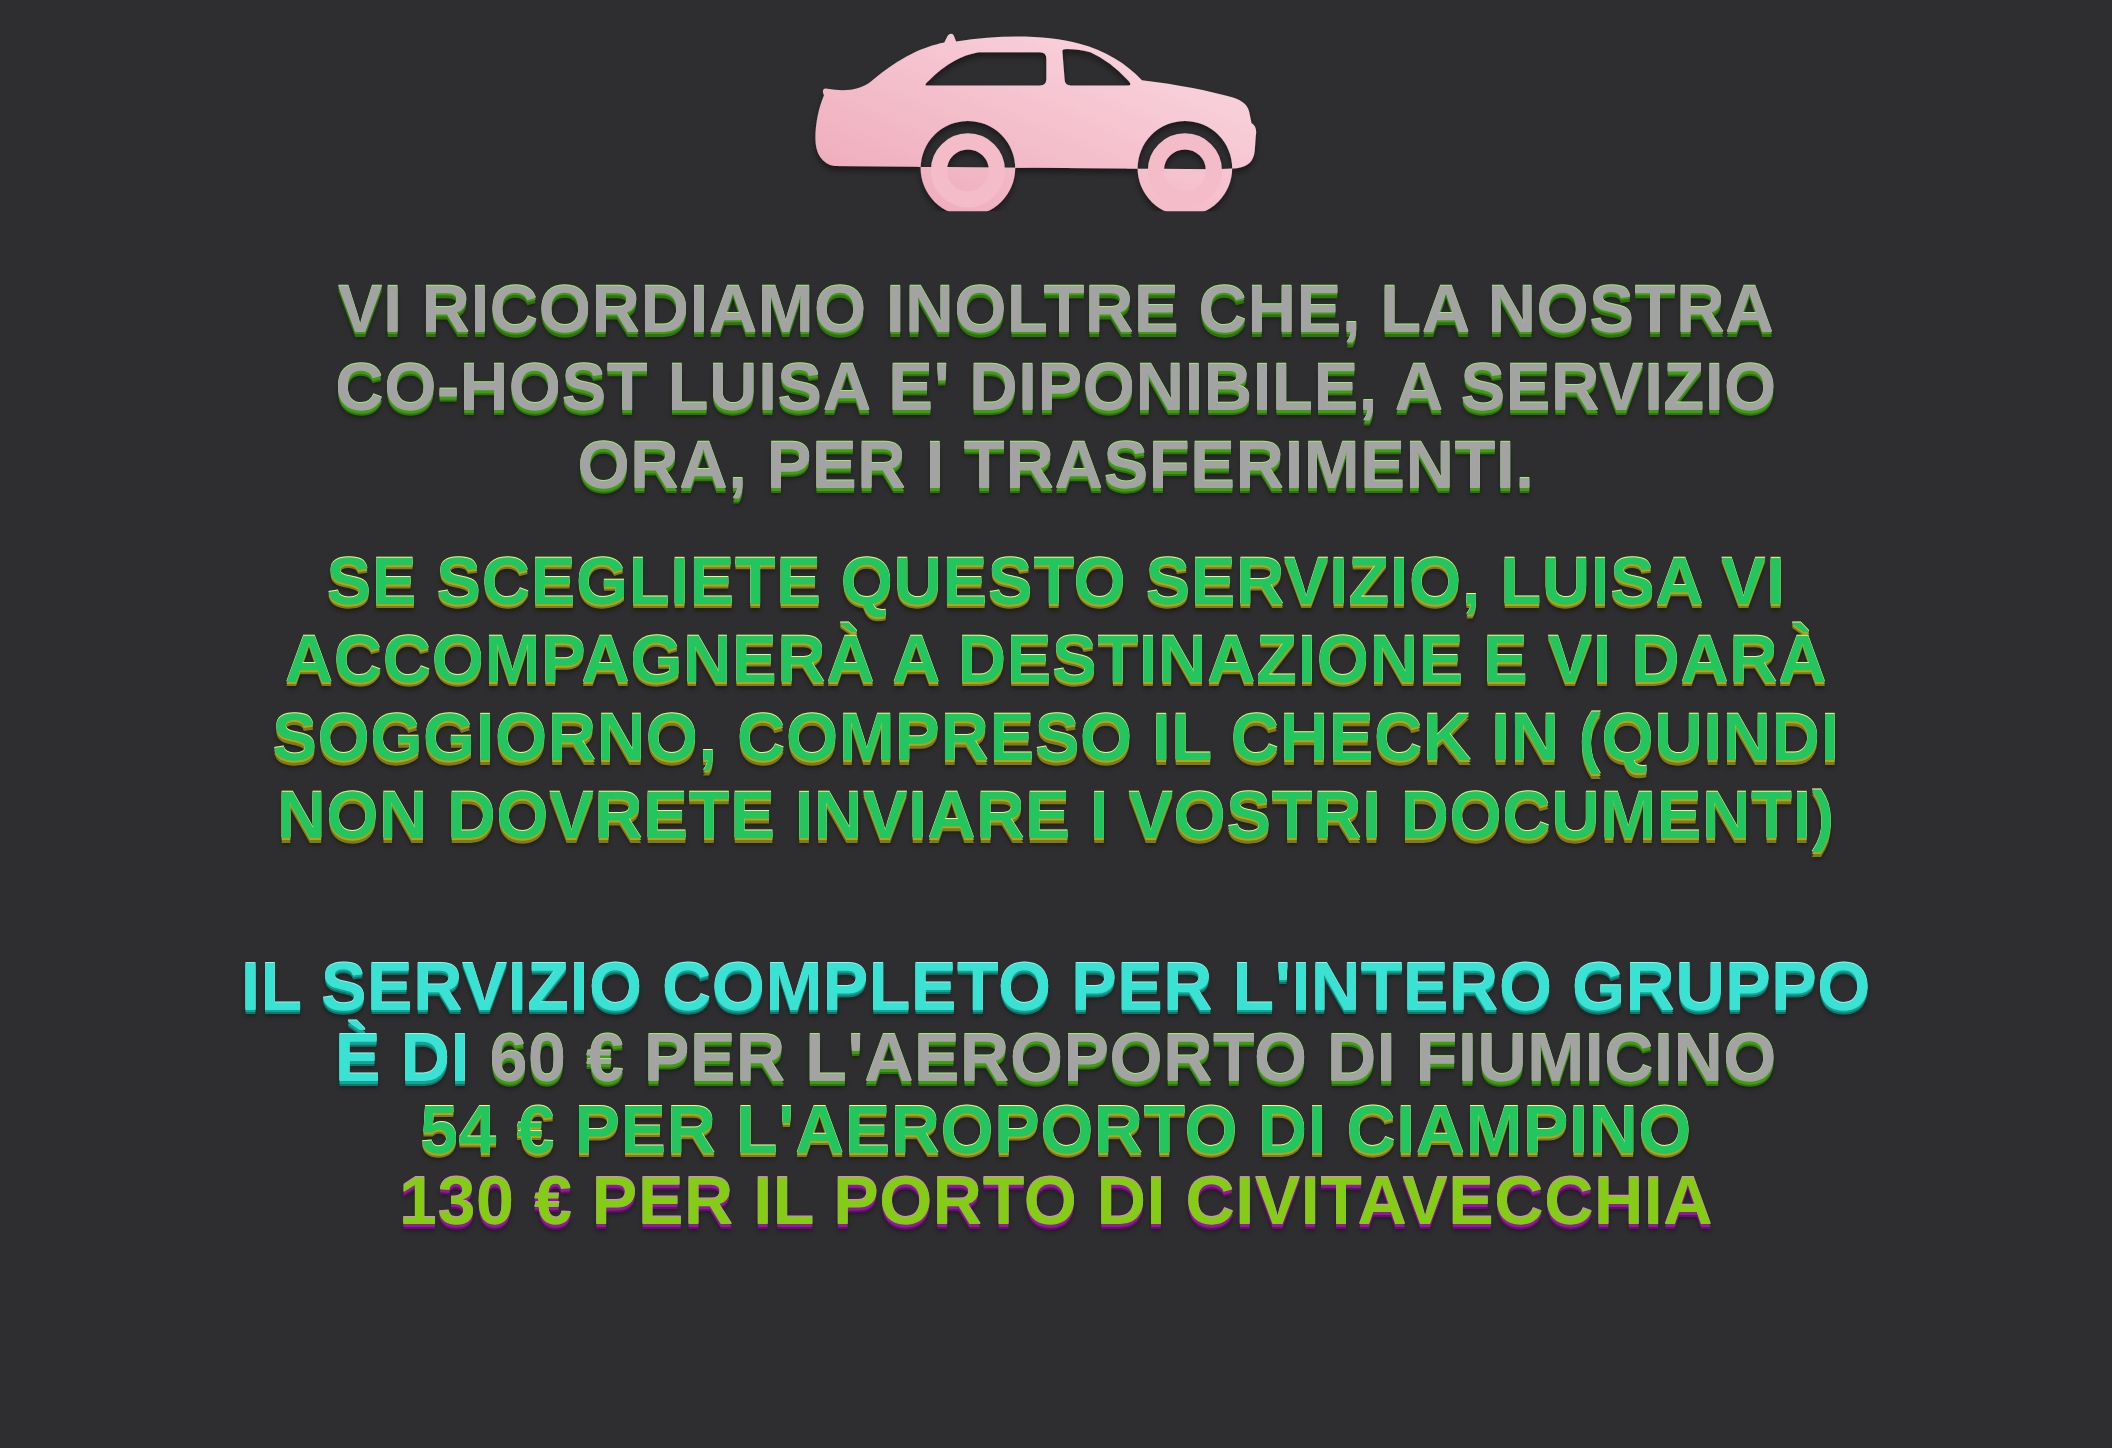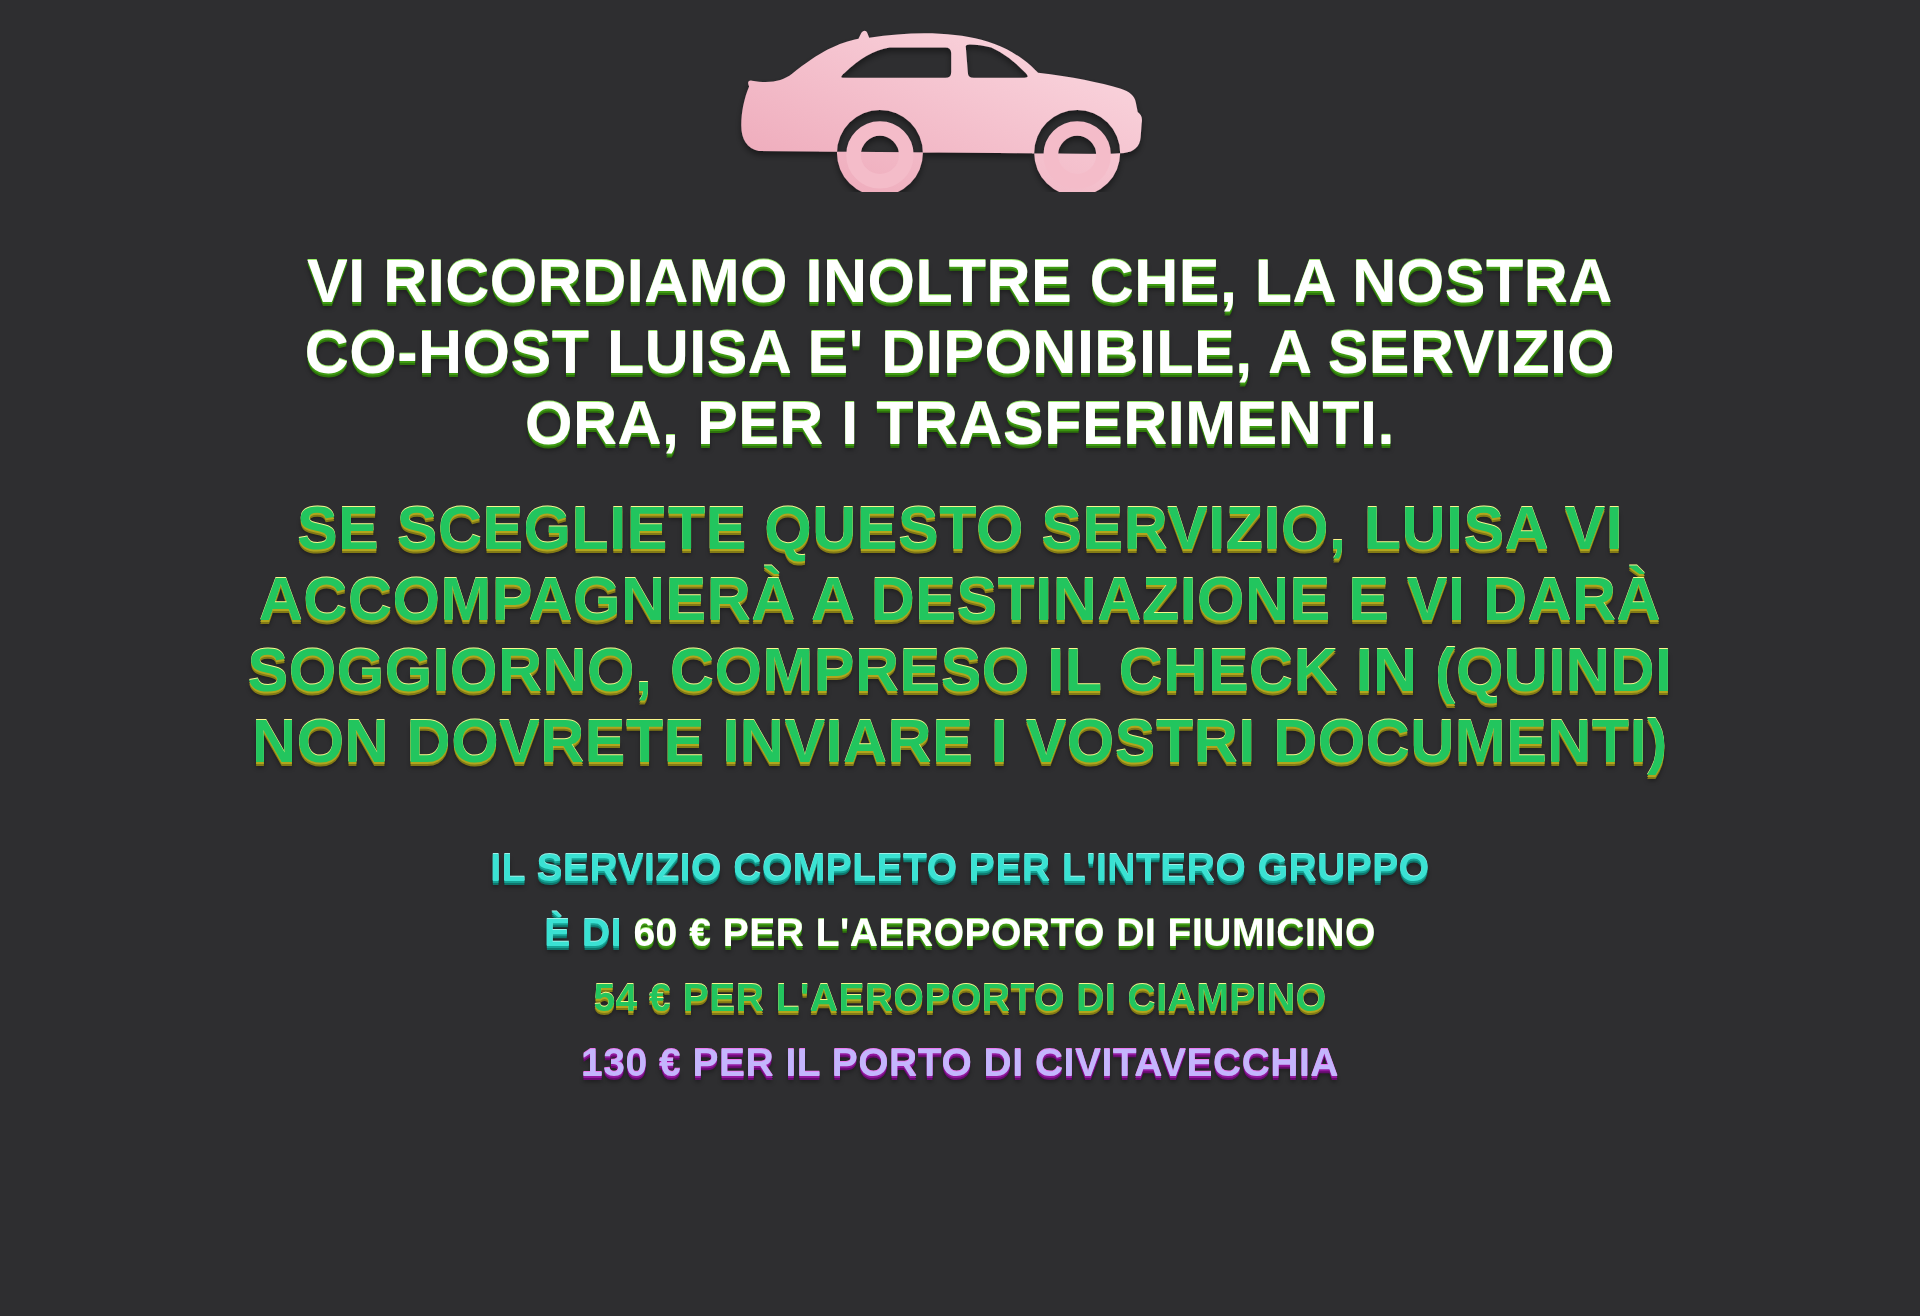--- a/index.html
+++ b/index.html
@@ -21,35 +21,35 @@
   .txt{
     width:1860px;
     text-align:center;
     font-weight:700;
     letter-spacing:.5px;
     white-space:nowrap;
   }
   .txt div{white-space:nowrap;}
   .reminder{margin-top:52px;font-size:61px;line-height:71px;}
   .service{margin-top:34px;font-size:61px;line-height:71px;}
-  .pricing{margin-top:58px;font-size:39px;line-height:65px;}
+  .pricing{margin-top:88px;font-size:62px;line-height:65px;}
   .green{
-    color:#ffffff;
+    color:#a3a3a3;
     text-shadow:0 -1px 0 #9aef69,0 2px 0 #3f9c13,0 4px 0 #2e740c,0 6px 4px rgba(0,0,0,.35);
   }
   .yellow{
     color:#22c55e;
     text-shadow:0 -1px 0 #f8f68b,0 2px 0 #b0a51d,0 4px 0 #837a15,0 6px 4px rgba(0,0,0,.35);
   }
   .cyan{
     color:#3ae2d3;
     text-shadow:0 -1px 0 #9df1e8,0 2px 0 #16a294,0 4px 0 #0e766c,0 6px 4px rgba(0,0,0,.35);
   }
   .magenta{
-    color:#c4b5fd;
+    color:#84cc16;
     text-shadow:0 -1px 0 #ea79f1,0 2px 0 #92189e,0 4px 0 #670b70,0 6px 4px rgba(0,0,0,.35);
   }
 </style>
 </head>
 <body>
 
 <div class="stage">
 
   <div class="car-wrap">
     <svg width="452" height="166" viewBox="0 0 460 170" aria-hidden="true">

